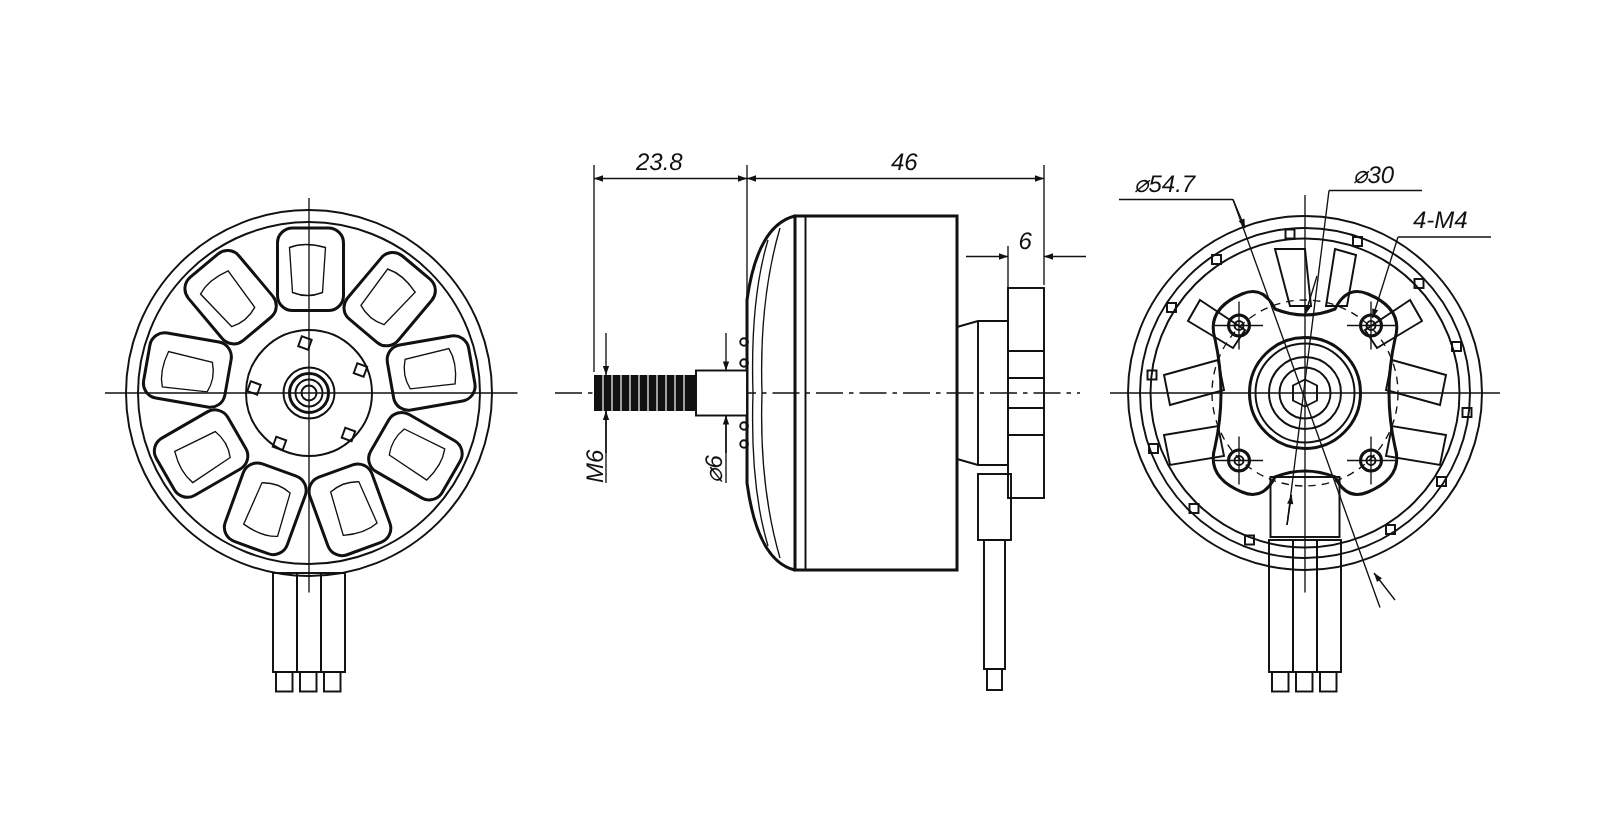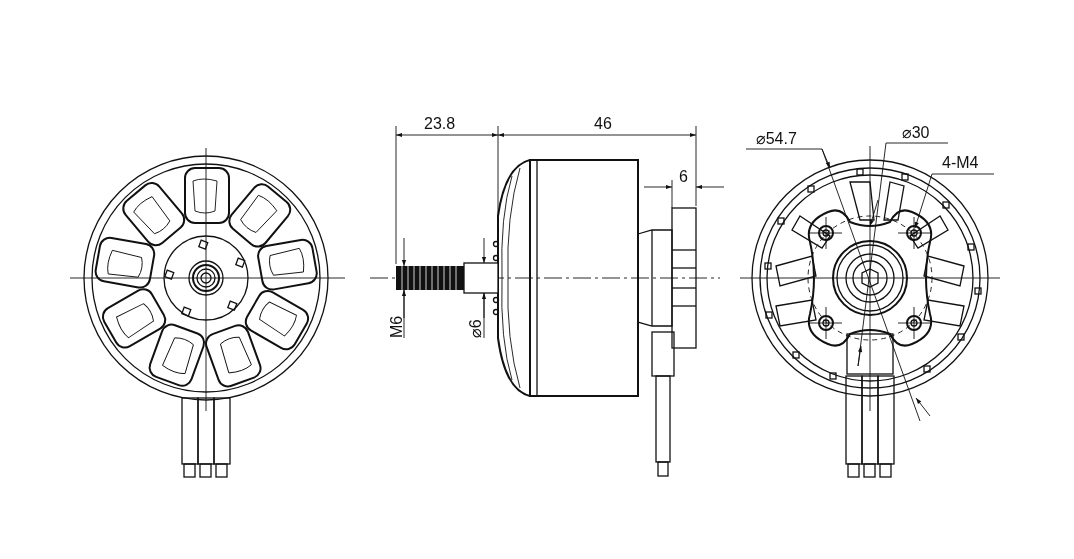--- a/index.html
+++ b/index.html
@@ -1,17 +1,17 @@
 <!DOCTYPE html>
 <html><head>
 <meta charset="utf-8">
 <style>
   html,body{margin:0;padding:0;background:#ffffff;}
   body{width:1074px;height:559px;overflow:hidden;font-family:"Liberation Sans",sans-serif;}
-  #canvas{position:absolute;left:0;top:16px;width:1074px;height:529px;}
+  #canvas{position:absolute;left:0;top:0;width:1074px;height:529px;font-style:italic;}
   svg text{font-family:"Liberation Sans",sans-serif;fill:#111;}
   .ln{stroke:#111;fill:none;stroke-width:1.3;}
   .thin{stroke:#111;fill:none;stroke-width:0.9;}
   .thick{stroke:#111;fill:none;stroke-width:2;}
   .cl{stroke:#111;fill:none;stroke-width:0.9;stroke-dasharray:18 4 3 4;}
   .dsh{stroke:#111;fill:none;stroke-width:0.9;stroke-dasharray:5 4;}
   .blk{fill:#111;stroke:none;}
   .wh{fill:#fff;stroke:#111;stroke-width:1.3;}
 </style>
 </head>

